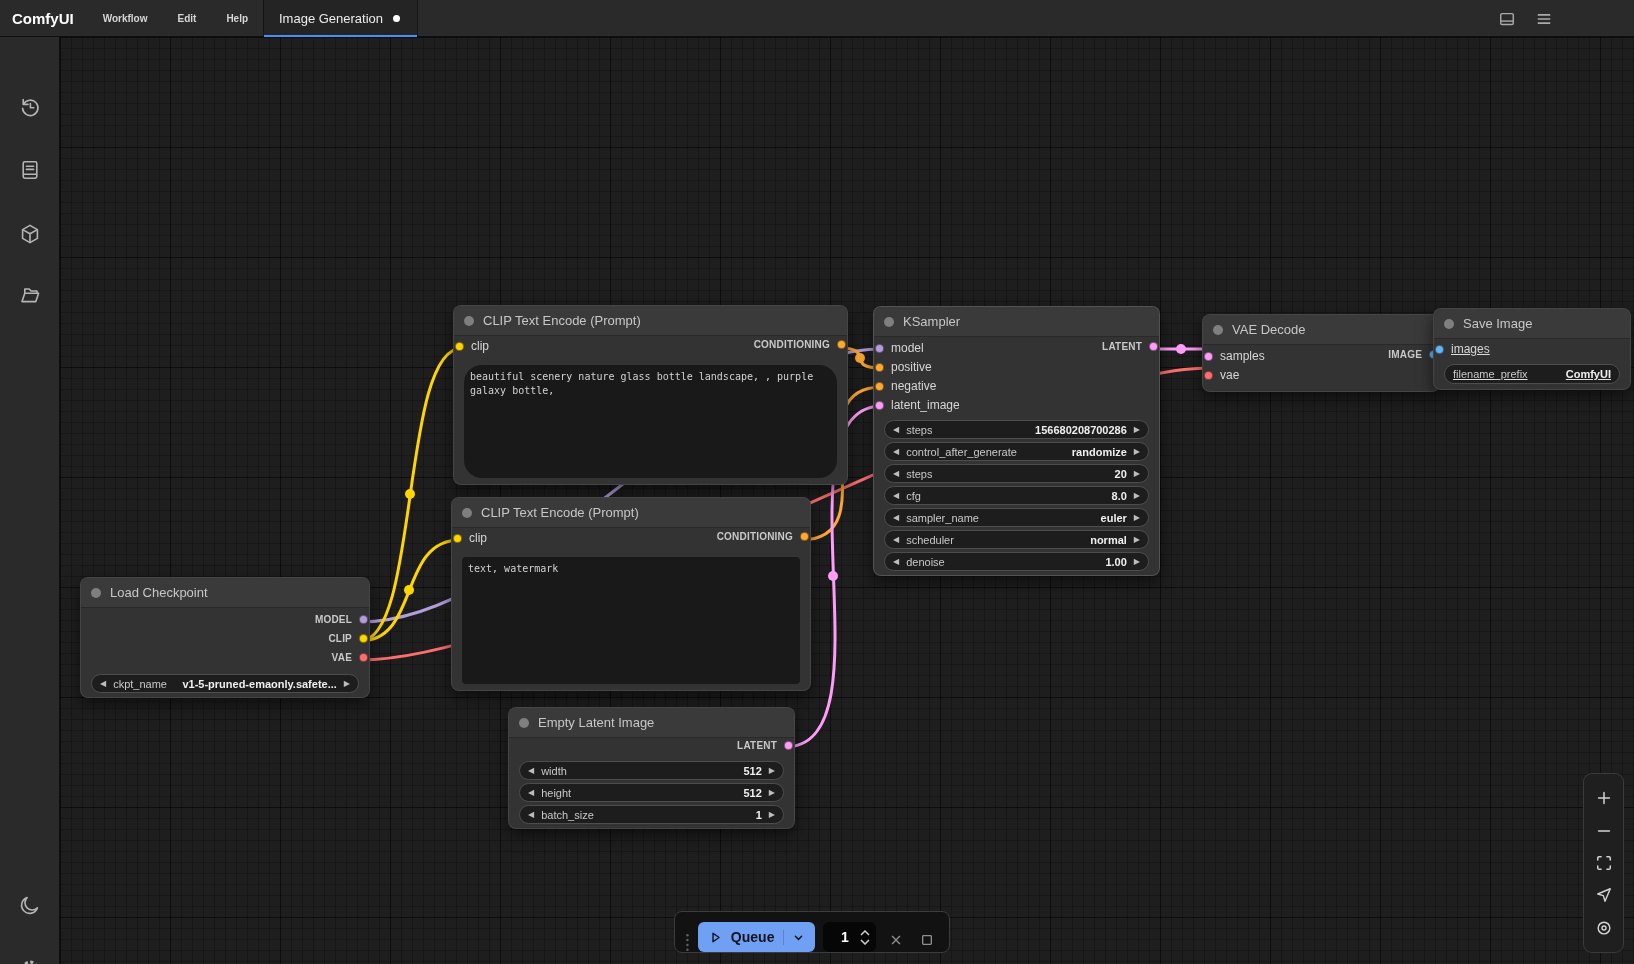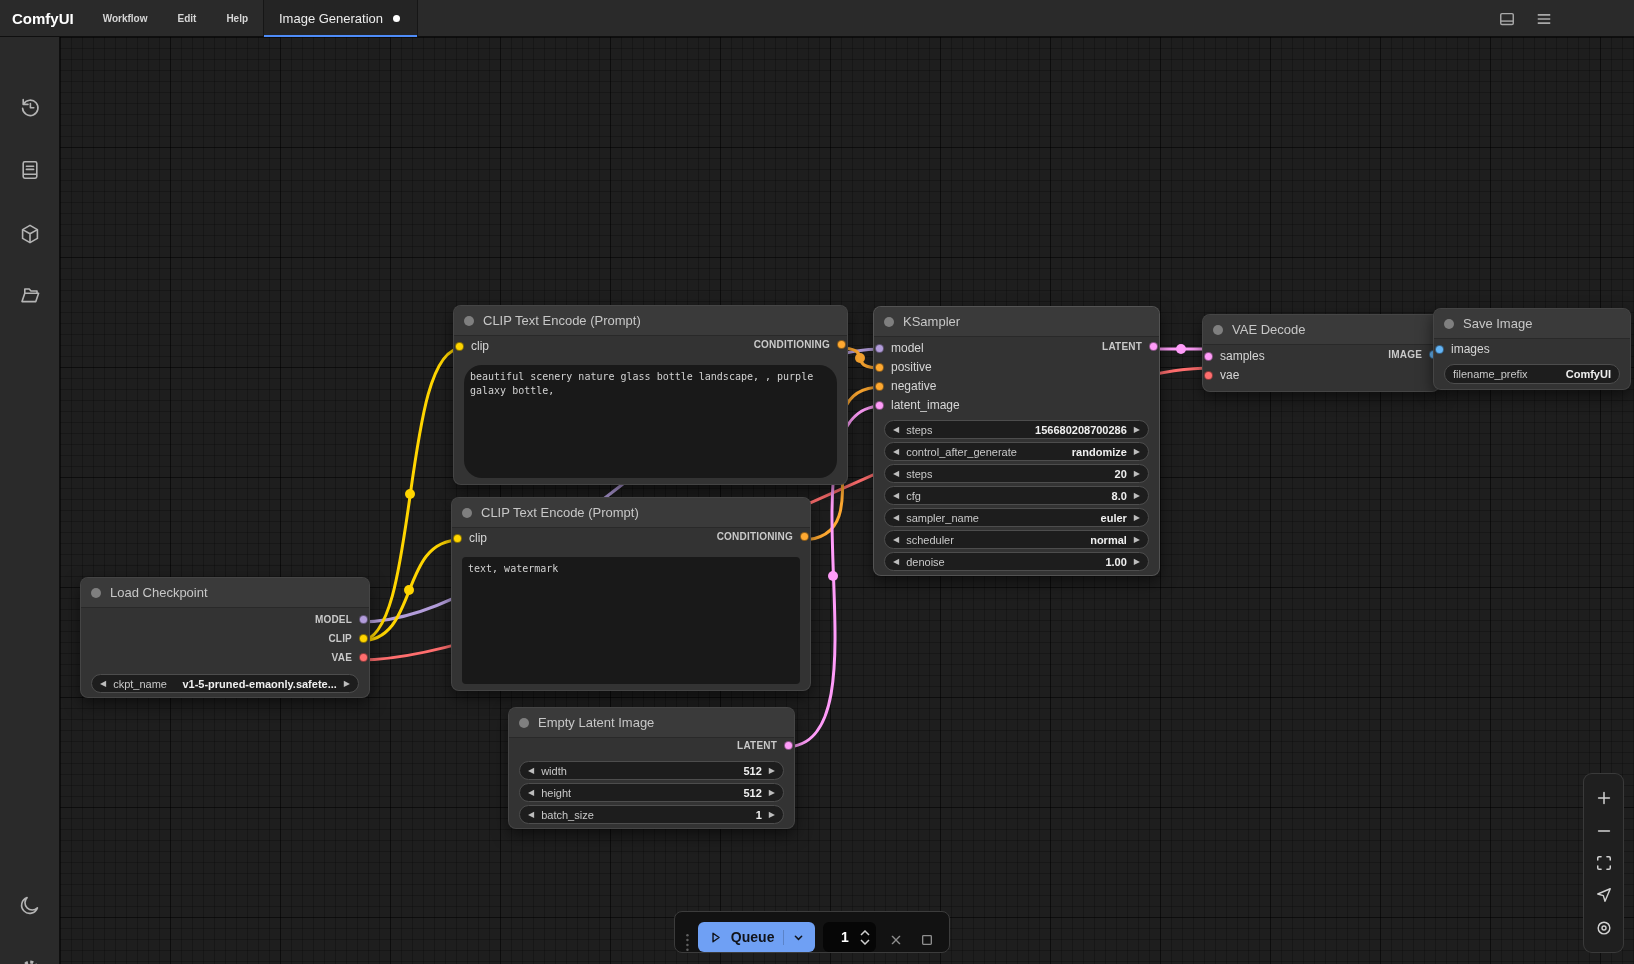--- a/index.html
+++ b/index.html
@@ -332,21 +332,21 @@
         </span>
       </div>
   </div>
 </div>
 
 <div class="node" style="left:1433px; top:308px; width:198px; height:82px;">
   <div class="node-header">
     <span class="collapse-dot"></span>
     <span>Save Image</span>
   </div>
-  <div style="padding-top:3px;">
+  <div style="padding-top:3px;text-decoration:underline;">
     <div class="io-row">
         <span class="slot">
           <span class="dot" style="background:#64B5F6"></span>
           <span>images</span>
         </span>
       </div>
     <div class="widget" style="height:20px; border-radius:11px;">
       <span class="lbl">filename_prefix</span>
       <span class="val">ComfyUI</span>
     </div>

